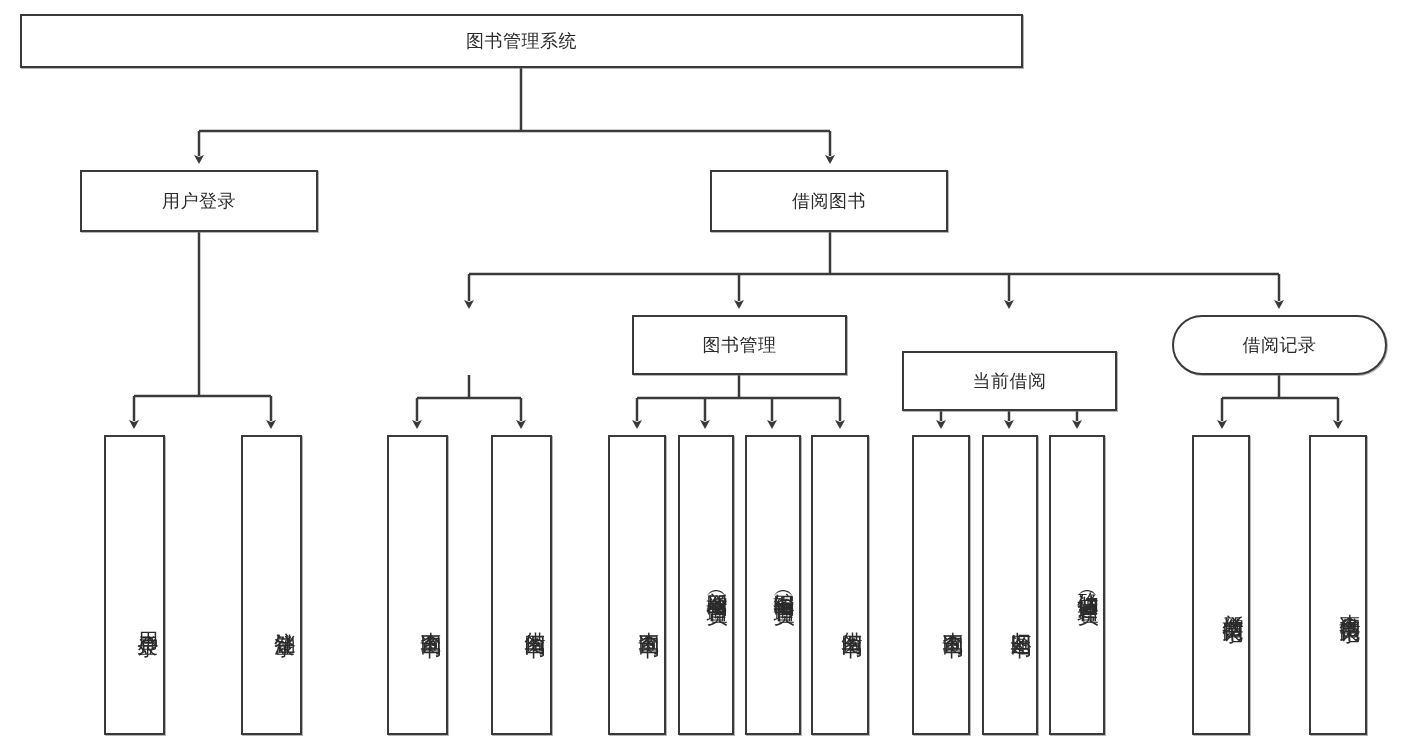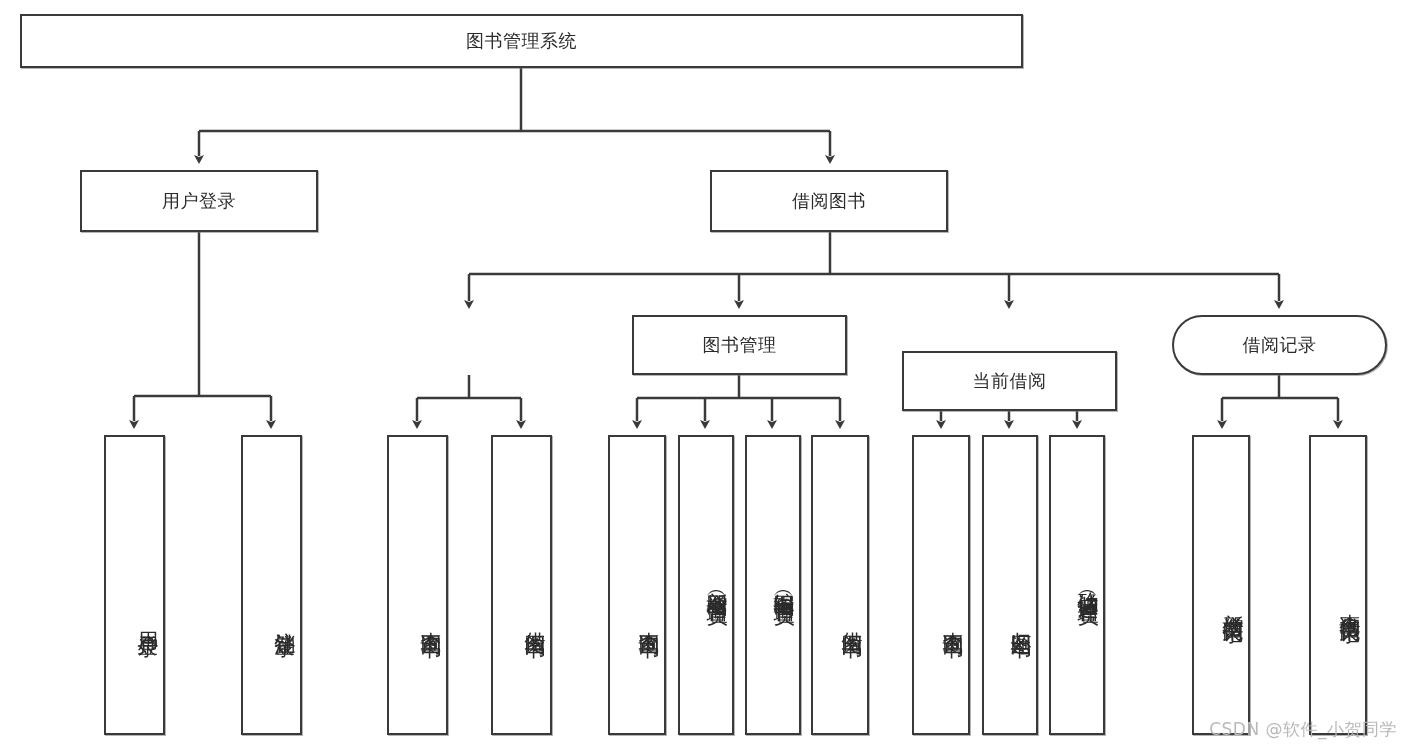--- a/index.html
+++ b/index.html
@@ -185,15 +185,14 @@
     <span class="vlabel">确认归还（管理员）</span>
   </div>
 
   <div class="node vertical" style="left:1192px; top:435px; width:58px; height:300px; padding-top:44px;">
     <span class="vlabel">新增借阅记录</span>
   </div>
   <div class="node vertical" style="left:1309px; top:435px; width:58px; height:300px; padding-top:44px;">
     <span class="vlabel">查询借阅记录</span>
   </div>
 
-  <div id="watermark">CSDN @软件_小贺同学</div>
 
 </div>
 
 </body></html>

